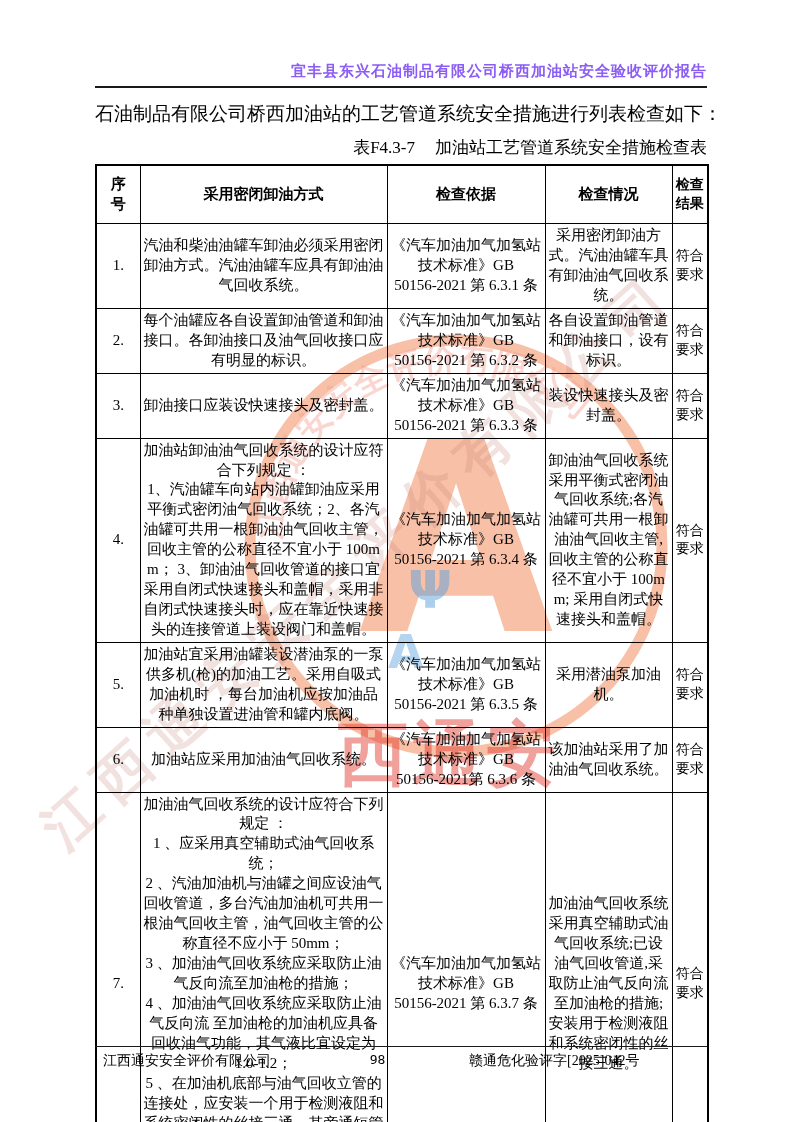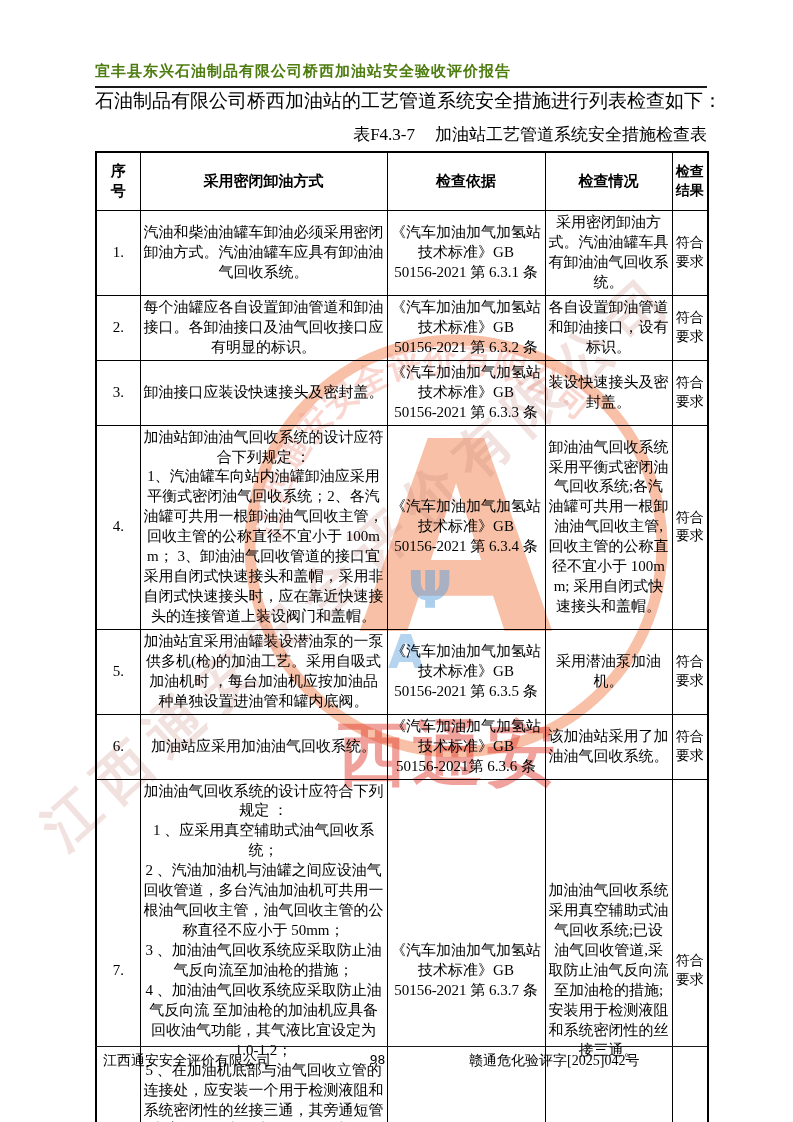--- a/index.html
+++ b/index.html
@@ -28,25 +28,25 @@
     font-family:"DejaVu Sans", sans-serif;
   }
   .wm-blue-bottom {
     position:absolute; left:388px; top:625px;
     font-size:46px; font-weight:bold; color:rgba(90,160,220,0.45);
     font-family:"DejaVu Sans", sans-serif;
   }
   
   .content { position:absolute; left:95px; top:0; width:612px; z-index:1; }
   .doc-header {
-    margin-top:62px; text-align:left;
-    font-size:15px; font-weight:bold; color:#4d7c0f; letter-spacing:1px;
+    margin-top:62px; text-align:right;
+    font-size:15px; font-weight:bold; color:#8b5cf6; letter-spacing:1px;
   }
   .header-rule { border-bottom:2.5px solid #1a1a1a; margin-top:5px; }
-  .intro { font-size:19px; white-space:nowrap; }
+  .intro { font-size:19px; margin-top:13px; white-space:nowrap; }
   .table-caption { text-align:right; font-size:17px; margin-top:9px; margin-bottom:5px; }
   .table-caption .cap-label { margin-right:20px; }
 
   table.checklist {
     width:100%; border-collapse:collapse; table-layout:fixed;
     border:2px solid #000; background:transparent;
   }
   .checklist th, .checklist td {
     border:1px solid #000; padding:2px 3px;
     font-size:15px; line-height:1.33; text-align:center; vertical-align:middle;

